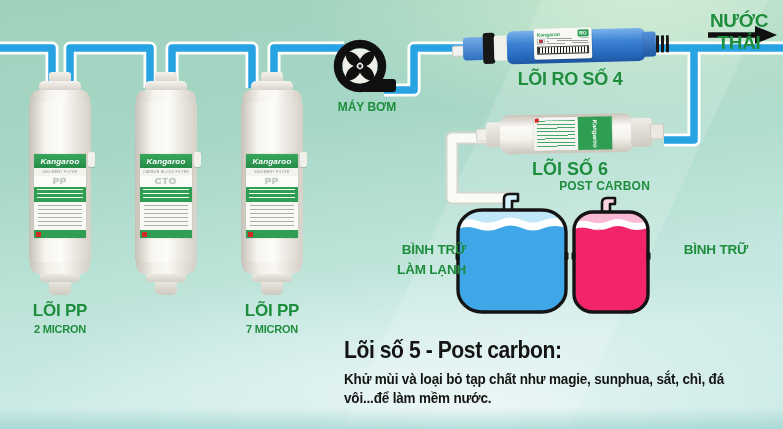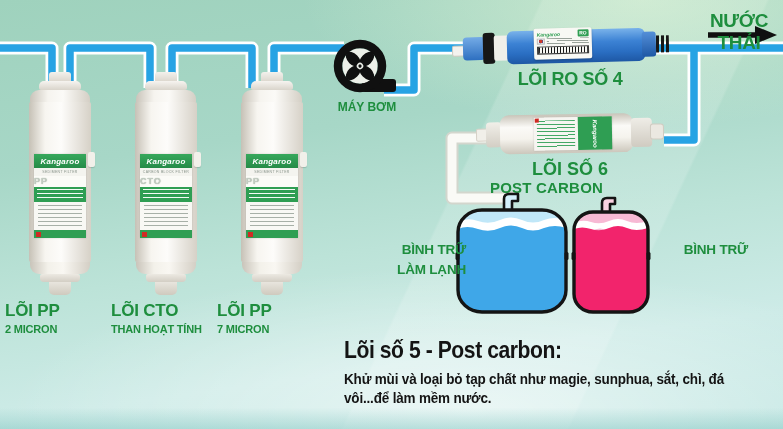--- a/index.html
+++ b/index.html
@@ -23,29 +23,29 @@
   .fcap1{width:42px;height:9px;margin:0 auto;background:linear-gradient(180deg,#f6f4f0,#d9d4cb);border-radius:5px 5px 2px 2px;}
   .fshoulder{width:60px;height:12px;margin:0 auto;background:linear-gradient(90deg,#c9c4ba,#f6f4ef 30%,#fbfaf7 55%,#d4cfc5);border-radius:9px 9px 0 0;}
   .fbody{position:relative;width:62px;height:160px;margin:0 auto;background:linear-gradient(90deg,#c6c1b6,#f7f5f0 26%,#fdfcfa 52%,#d6d1c7);border-radius:2px;}
   .fshoulder2{width:60px;height:12px;margin:0 auto;background:linear-gradient(90deg,#c9c4ba,#f3f1ea 30%,#f9f7f2 55%,#d4cfc5);border-radius:0 0 9px 9px;}
   .fcap2{width:40px;height:8px;margin:0 auto;background:linear-gradient(180deg,#ece9e2,#d3cec4);border-radius:2px 2px 4px 4px;}
   .fnub{width:22px;height:13px;margin:0 auto;background:linear-gradient(180deg,#e8e5de,#cfcabe);border-radius:0 0 5px 5px;}
   .flabel{position:absolute;left:5px;top:52px;width:52px;box-shadow:0 0 2px rgba(0,0,0,.15);}
   .flab-head{height:14px;background:linear-gradient(180deg,#37a85c,#268b47);display:flex;align-items:center;justify-content:center;}
   .fbrand{color:#fff;font-style:italic;font-weight:700;font-size:8px;letter-spacing:.2px;}
   .flab-sub{height:8px;background:#f4f4ef;color:#8a958c;font-size:3.5px;text-align:center;line-height:8px;letter-spacing:.3px;}
-  .flab-badge{height:11px;background:#fbfbf7;font-weight:700;font-size:9px;line-height:10px;color:#c3ccc2;text-shadow:0 0 1px #93a394;letter-spacing:1px;}
+  .flab-badge{height:11px;background:#fbfbf7;text-align:center;font-weight:700;font-size:9px;line-height:10px;color:#c3ccc2;text-shadow:0 0 1px #93a394;letter-spacing:1px;}
   .flab-green{height:15px;background:#2f9e53;padding:2px 3px;box-sizing:border-box;}
   .flab-green .lines{height:100%;background:repeating-linear-gradient(180deg,rgba(255,255,255,.95) 0 1px,rgba(255,255,255,0) 1px 4px);}
   .flab-text{height:28px;background:#f8f8f4;padding:3px 4px;box-sizing:border-box;}
   .flab-text .lines{height:100%;background:repeating-linear-gradient(180deg,#a7b0a7 0 1px,rgba(0,0,0,0) 1px 4px);}
   .flab-foot{position:relative;height:8px;background:#2f9e53;}
   .flab-foot .reddot{position:absolute;left:2px;top:1.5px;width:5px;height:5px;background:#cf2b24;}
   .ftab{position:absolute;top:50px;right:-4px;width:7px;height:15px;background:#f2f0ea;border-radius:2px;box-shadow:0 1px 1px rgba(0,0,0,.15);}
-  .fcaption{top:301px;width:110px;color:#1e8e3e;}
+  .fcaption{top:301px;width:110px;text-align:center;color:#1e8e3e;}
   .fcap-name{font-size:17px;font-weight:700;letter-spacing:-.2px;}
   .fcap-spec{font-size:11px;font-weight:700;margin-top:2px;letter-spacing:-.2px;}
   
   .pump-caption{top:100px;left:326px;width:82px;text-align:center;color:#1e8e3e;font-size:12px;font-weight:700;}
   
   .ro{left:452px;top:26px;width:218px;height:44px;transform:rotate(-1.5deg);}
   .ro-tipL{left:0;top:17px;width:13px;height:11px;background:#f3f2ee;border:1px solid #cfcac0;border-radius:2px;box-sizing:border-box;}
   .ro-capL{left:11px;top:9px;width:22px;height:23px;background:linear-gradient(180deg,#74abe6,#2d6fc0);border-radius:4px;}
   .ro-ring{left:31px;top:5px;width:12px;height:31px;background:#171717;border-radius:3px;}
   .ro-band{left:42px;top:8px;width:15px;height:25px;background:#f0efe9;border-radius:2px;}
@@ -70,21 +70,21 @@
   .pc-body{left:26px;top:6px;width:133px;height:39px;border-radius:9px;background:linear-gradient(180deg,#c9c4b9 0%,#fbfaf7 32%,#f5f3ed 62%,#ccc7bc 100%);}
   .pc-capR{left:157px;top:11px;width:21px;height:29px;background:linear-gradient(180deg,#efede7,#d0cbc1);border-radius:4px;}
   .pc-tipR{left:176px;top:17px;width:14px;height:16px;background:#ebe8e1;border-radius:3px;border:1px solid #d0cbc1;box-sizing:border-box;}
   .pc-label{left:60px;top:9px;width:78px;height:33px;display:flex;box-shadow:0 0 2px rgba(0,0,0,.2);}
   .pc-lab-white{width:44px;background:#f6f5f1;padding:3px;box-sizing:border-box;position:relative;}
   .pc-lab-white .lines{height:100%;background:repeating-linear-gradient(180deg,#44a866 0 1px,rgba(0,0,0,0) 1px 3.6px);}
   .pc-reddot{position:absolute;left:1px;top:1px;width:4px;height:4px;background:#cf2b24;}
   .pc-lab-green{flex:1;background:#2f9e53;position:relative;overflow:hidden;}
   .pc-lab-brand{position:absolute;left:50%;top:50%;transform:translate(-50%,-50%) rotate(90deg);color:#fff;font-style:italic;font-weight:700;font-size:6px;white-space:nowrap;}
   .pc-caption1{left:490px;top:159px;width:160px;text-align:center;color:#1e8e3e;font-size:18px;font-weight:700;}
-  .pc-caption2{left:490px;top:179px;width:160px;text-align:left;color:#1e8e3e;font-size:15px;font-weight:700;letter-spacing:.2px;}
+  .pc-caption2{left:490px;top:179px;width:160px;text-align:right;color:#1e8e3e;font-size:12px;font-weight:700;letter-spacing:.2px;}
   
   .tank-label{top:240px;text-align:right;color:#1e8e3e;font-size:13.5px;font-weight:700;line-height:20px;letter-spacing:-.2px;}
   .tl-cold{left:362px;width:104px;}
   .tl-hot{left:640px;width:108px;}
   
   .cap-title{left:344px;top:336px;color:#141414;font-size:24px;font-weight:700;letter-spacing:-.5px;transform:scaleX(.88);transform-origin:left top;white-space:nowrap;}
   .cap-body{left:344px;top:369px;color:#141414;font-size:15.5px;font-weight:700;line-height:19px;transform:scaleX(.87);transform-origin:left top;white-space:nowrap;letter-spacing:-.2px;}
 </style>
 </head>
 <body>
@@ -174,24 +174,20 @@
           </div>
         <div class="flab-foot">
             <div class="reddot"></div>
           </div>
       </div>
     </div>
     <div class="fshoulder2"></div>
     <div class="fcap2"></div>
     <div class="fnub"></div>
   </div>
-  <div class="abs fcaption" style="left:111px;">
-    <div class="fcap-name">LÕI CTO</div>
-    <div class="fcap-spec">THAN HOẠT TÍNH</div>
-  </div>
 
   <div class="abs filter" style="left:234px;">
     <div class="fneck"></div>
     <div class="fcap1"></div>
     <div class="fshoulder"></div>
     <div class="fbody">
       <div class="ftab"></div>
       <div class="flabel">
         <div class="flab-head">
             <span class="fbrand">Kangaroo</span>

